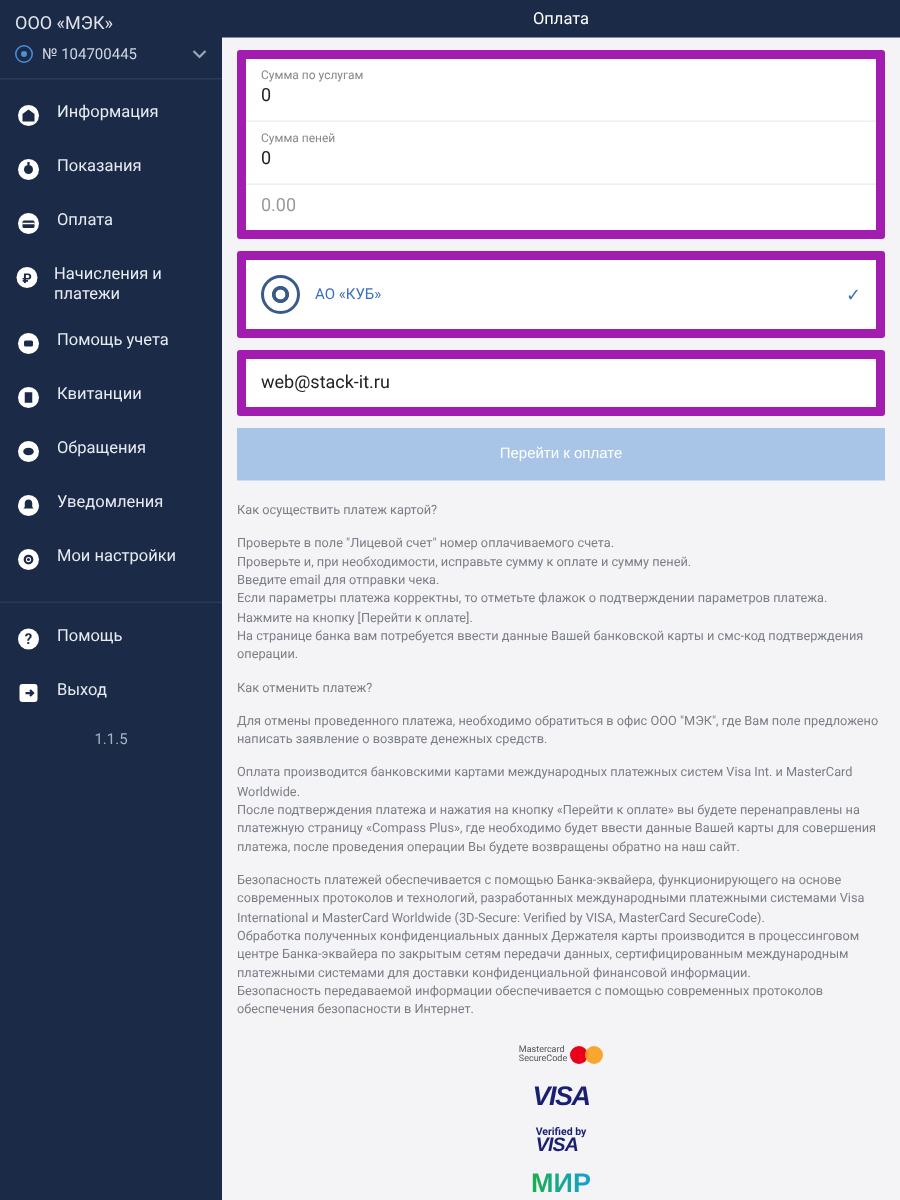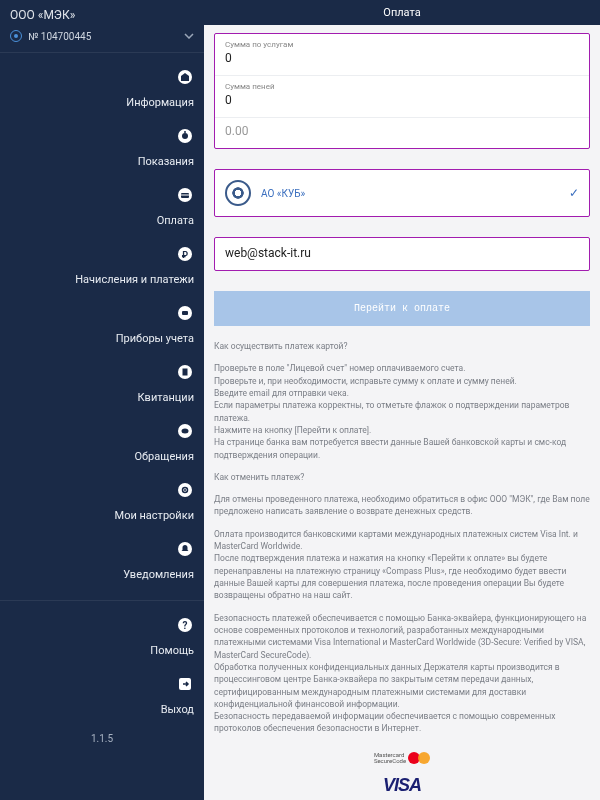--- a/index.html
+++ b/index.html
@@ -5,21 +5,21 @@
   * { box-sizing: border-box; margin: 0; padding: 0; }
   body {
     font-family: -apple-system, Roboto, Arial, sans-serif;
     background: #f0f0f0;
     width: 600px;
     height: 800px;
     overflow: hidden;
     display: flex;
   }
   .sidebar {
-    width: 204px;
+    width: 148px;
     background: #1a2a47;
     color: #fff;
     display: flex;
     flex-direction: column;
     flex-shrink: 0;
   }
   .company {
     padding: 8px 10px 4px;
     font-size: 12px;
     color: #e0e4ea;
@@ -47,27 +47,26 @@
     content: '';
     width: 4px; height: 4px;
     border-radius: 50%;
     background: #4a90d9;
   }
   .account-num { }
   .divider { height: 1px; background: rgba(255,255,255,0.08); margin: 0 0 6px; }
   .nav { list-style: none; }
   .nav li {
     display: flex;
-    align-items: flex-end;
+    align-items: flex-start;
     gap: 10px;
     padding: 9px 10px;
     font-size: 11px;
     color: #e8ecf2;
     cursor: pointer;
-    flex-direction: column;
   }
   .nav li .ic {
     width: 18px; height: 18px;
     display: inline-flex;
     align-items: center;
     justify-content: center;
   }
   .version {
     text-align: center;
     font-size: 10px;
@@ -84,23 +83,23 @@
   .titlebar {
     background: #1a2a47;
     color: #fff;
     text-align: center;
     padding: 6px;
     font-size: 11px;
   }
   .content { padding: 8px 10px 10px; overflow-y: auto; font-size: 9px; color: #444; }
   .card {
     background: #fff;
-    border: 1px solid #a21caf;
+    border: 6px solid #a21caf;
     border-radius: 2px;
-    margin-bottom: 20px;
+    margin-bottom: 8px;
   }
   .field {
     padding: 6px 10px 10px;
     border-bottom: 1px solid #eceef1;
   }
   .field:last-child { border-bottom: none; }
   .field .lbl { font-size: 8px; color: #888; margin-bottom: 2px; }
   .field .val { font-size: 12px; color: #222; }
   .field.readonly .lbl { color: #999; }
   .field.readonly .val { color: #999; }
@@ -130,21 +129,20 @@
   .email-card .val { font-size: 12px; color: #222; }
   .pay-btn {
     width: 100%;
     background: #a8c5e8;
     color: #fff;
     border: none;
     padding: 12px;
     font-size: 10px;
     cursor: pointer;
     margin-bottom: 14px;
-    font-family: Liberation Mono, monospace;
   }
   .help { font-size: 8.5px; line-height: 1.45; color: #7a7e86; }
   .help p { margin-bottom: 10px; }
   .logos {
     display: flex;
     align-items: center;
     gap: 10px;
     padding: 6px 0 2px;
     flex-direction: column;
   }
@@ -243,58 +241,58 @@
         </span>
       <span>Начисления и платежи</span>
     </li>
     <li>
       <span class="ic">
           <svg width="16" height="16" viewBox="0 0 16 16">
             <circle cx="8" cy="8" r="7" fill="#fff"></circle>
             <rect x="5" y="6" width="6" height="4" rx="1" fill="#1a2a47"></rect>
           </svg>
         </span>
-      <span>Приборы учета</span>
+      <span>Помощь учета</span>
     </li>
     <li>
       <span class="ic">
           <svg width="16" height="16" viewBox="0 0 16 16">
             <circle cx="8" cy="8" r="7" fill="#fff"></circle>
             <rect x="5.5" y="4.5" width="5" height="7" fill="#1a2a47"></rect>
           </svg>
         </span>
       <span>Квитанции</span>
     </li>
     <li>
       <span class="ic">
           <svg width="16" height="16" viewBox="0 0 16 16">
             <circle cx="8" cy="8" r="7" fill="#fff"></circle>
             <ellipse cx="8" cy="8" rx="3.5" ry="2.5" fill="#1a2a47"></ellipse>
           </svg>
         </span>
       <span>Обращения</span>
+    </li>
+    <li>
+      <span class="ic">
+          <svg width="16" height="16" viewBox="0 0 16 16">
+            <circle cx="8" cy="8" r="7" fill="#fff"></circle>
+            <path d="M8 4c-1.5 0-2.5 1-2.5 2.5V9l-1 1h7l-1-1V6.5C10.5 5 9.5 4 8 4z" fill="#1a2a47"></path>
+          </svg>
+        </span>
+      <span>Уведомления</span>
     </li>
     <li>
       <span class="ic">
           <svg width="16" height="16" viewBox="0 0 16 16">
             <circle cx="8" cy="8" r="7" fill="#fff"></circle>
             <circle cx="8" cy="8" r="2.5" fill="none" stroke="#1a2a47" stroke-width="1.5"></circle>
             <circle cx="8" cy="8" r="1" fill="#1a2a47"></circle>
           </svg>
         </span>
       <span>Мои настройки</span>
-    </li>
-    <li>
-      <span class="ic">
-          <svg width="16" height="16" viewBox="0 0 16 16">
-            <circle cx="8" cy="8" r="7" fill="#fff"></circle>
-            <path d="M8 4c-1.5 0-2.5 1-2.5 2.5V9l-1 1h7l-1-1V6.5C10.5 5 9.5 4 8 4z" fill="#1a2a47"></path>
-          </svg>
-        </span>
-      <span>Уведомления</span>
     </li>
   </ul>
   <div class="divider" style="margin-top:10px"></div>
   <ul class="nav">
     <li>
       <span class="ic">
           <svg width="16" height="16" viewBox="0 0 16 16">
             <circle cx="8" cy="8" r="7" fill="#fff"></circle>
             <text x="8" y="11.5" font-size="10" font-weight="bold" text-anchor="middle" fill="#1a2a47">?</text>
           </svg>

